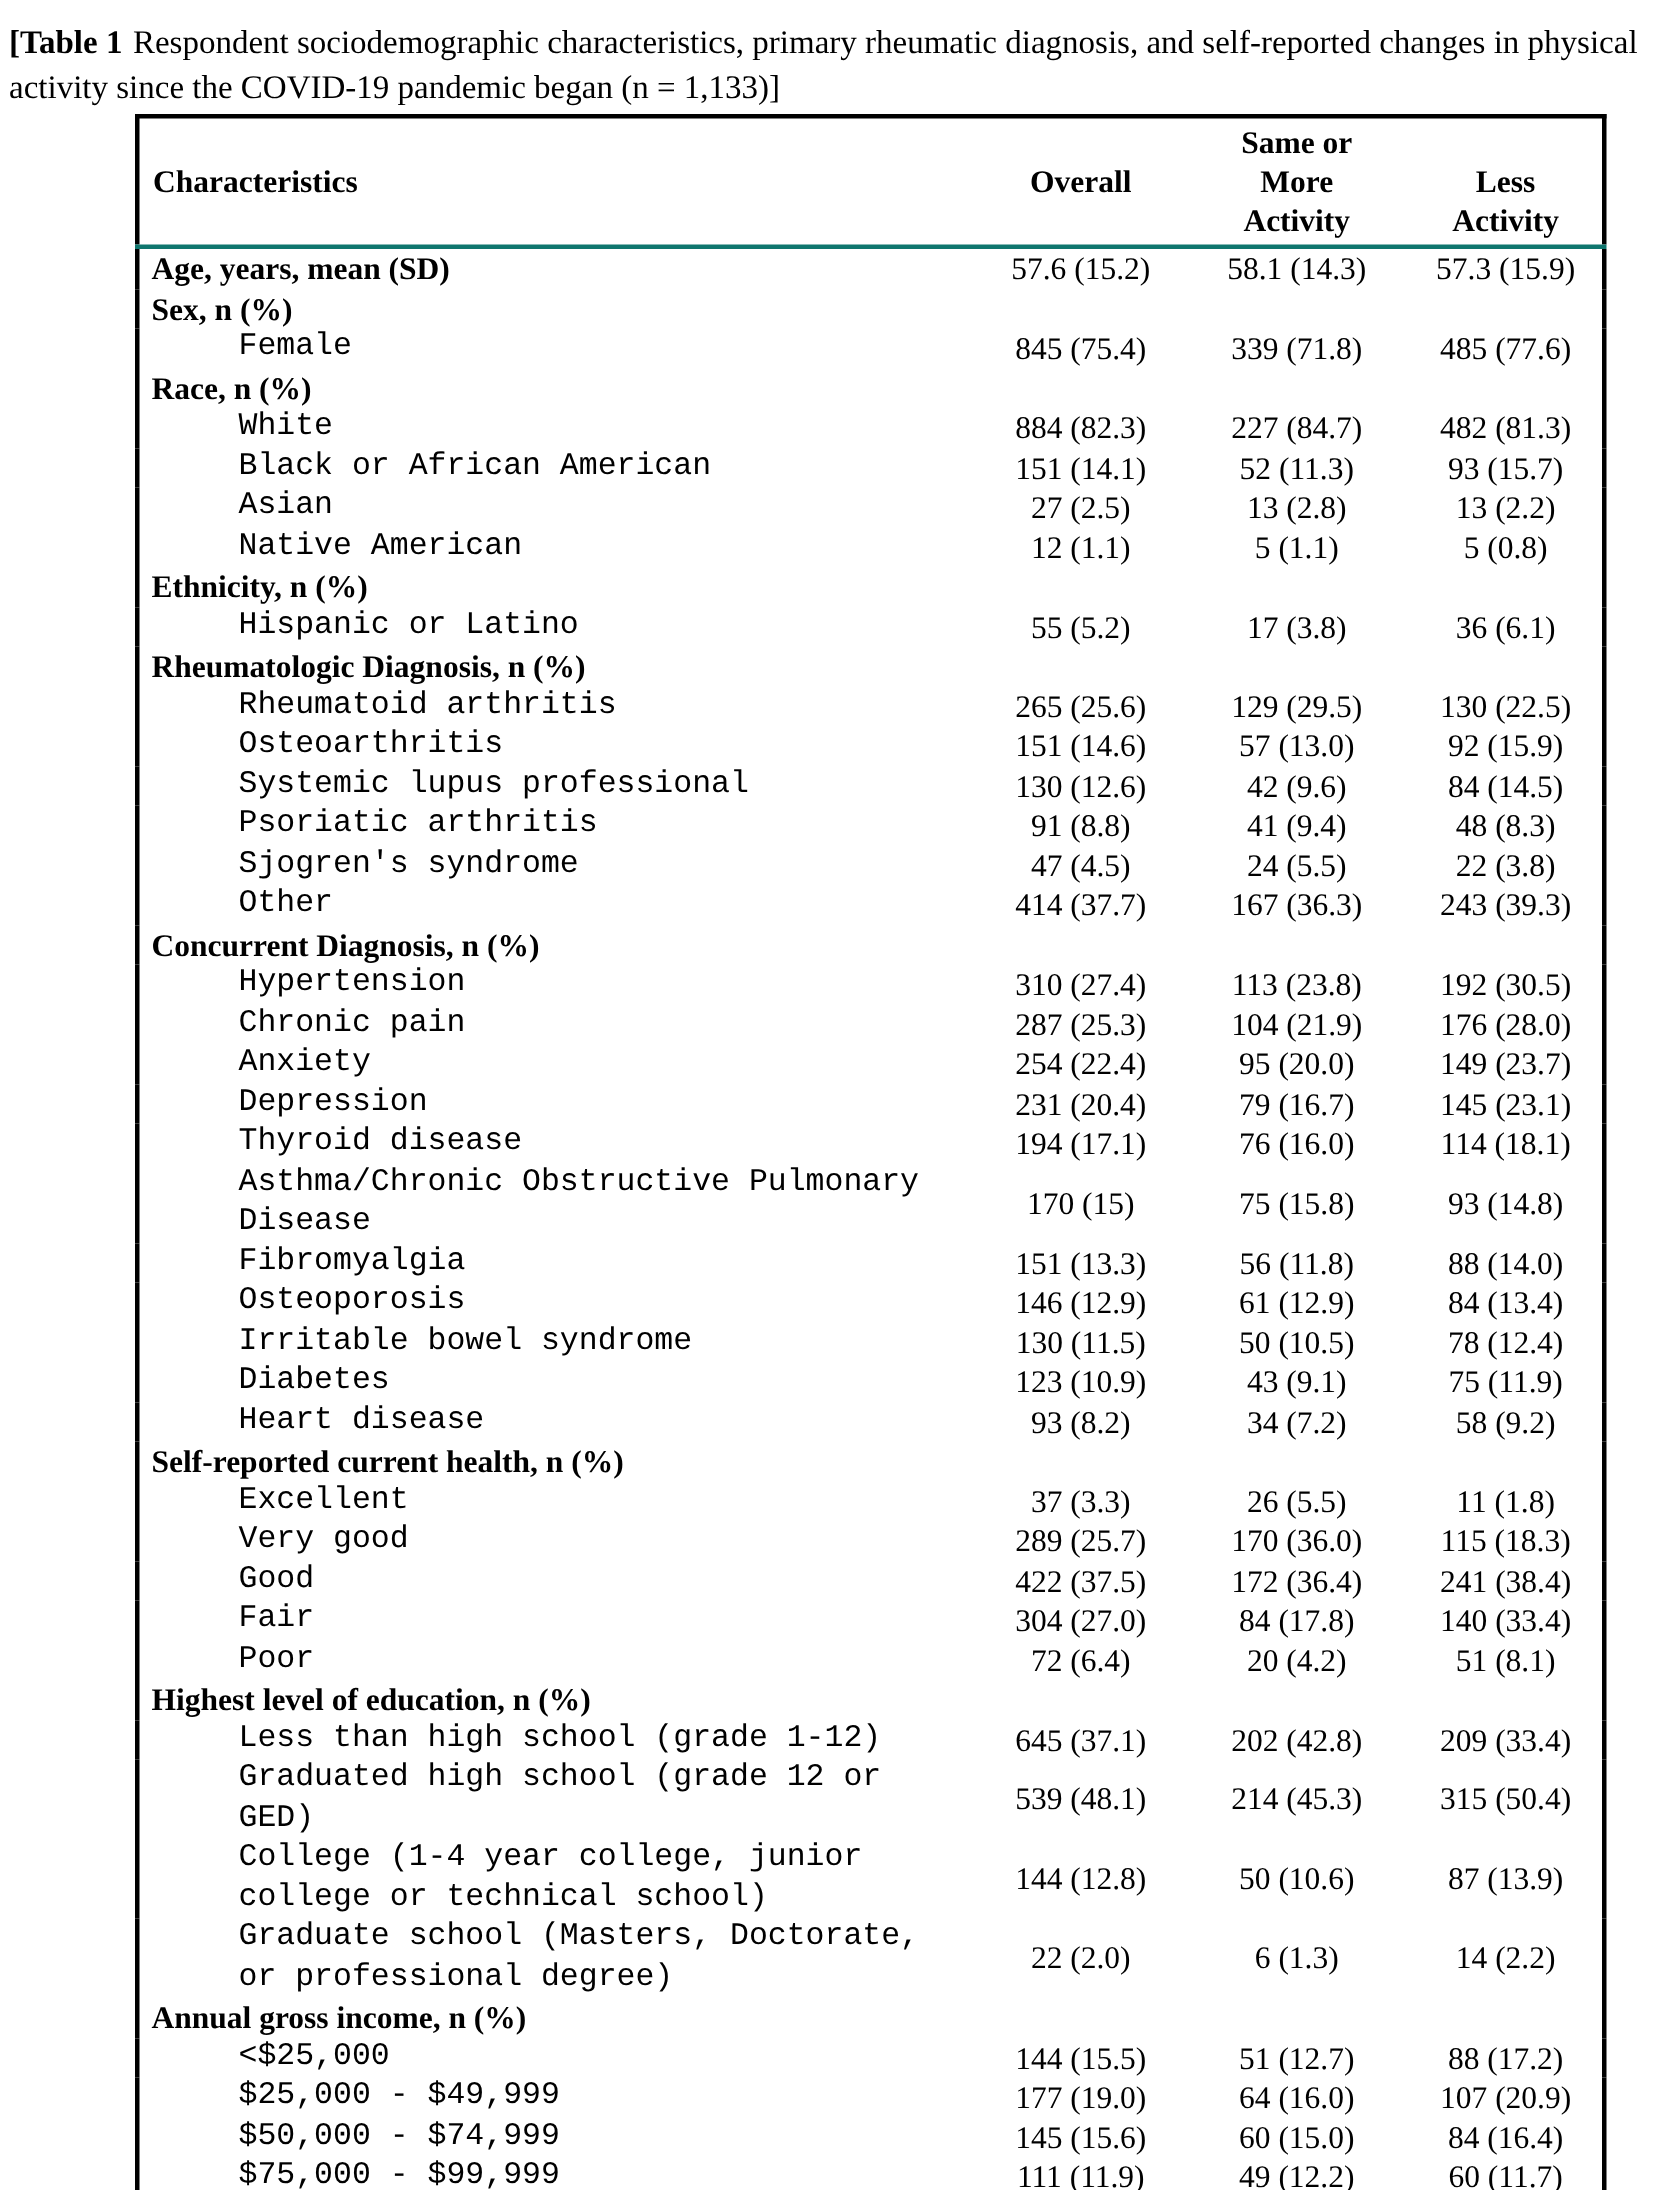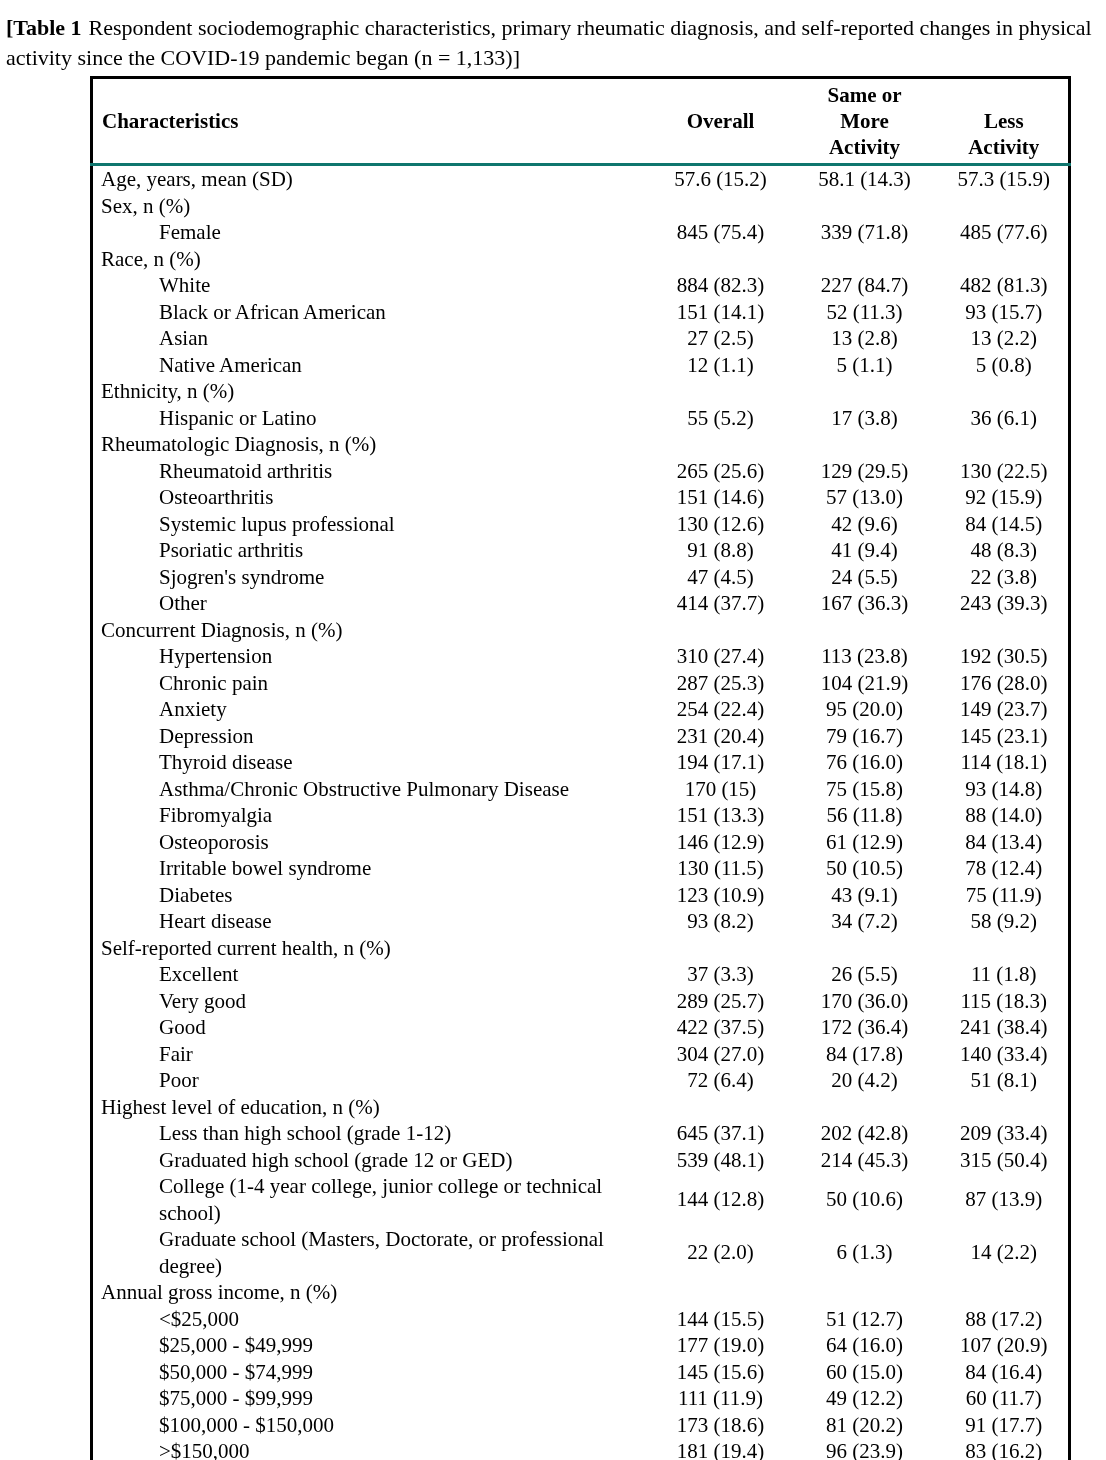--- a/index.html
+++ b/index.html
@@ -46,26 +46,27 @@
     vertical-align: bottom;
   }
   tbody td {
     padding: 0 2px;
     line-height: 26.5px;
     vertical-align: middle;
   }
   tbody td.label { text-align: left; }
   tbody td.label.section,
   tbody td.label.section-data {
-    font-weight: normal;
+    font-weight: bold;
     padding-left: 8px;
   }
   tbody td.label.item {
     font-weight: normal;
     padding-left: 66px;
+    font-family: Liberation Mono, monospace;
   }
   tbody td.val { text-align: center; }
 </style>
 </head>
 <body>
 
 <div class="caption">
   <strong>[Table 1</strong><span>Respondent sociodemographic characteristics, primary rheumatic diagnosis, and self-reported changes in physical activity since the COVID-19 pandemic began (n = 1,133)]</span>
 </div>
 

